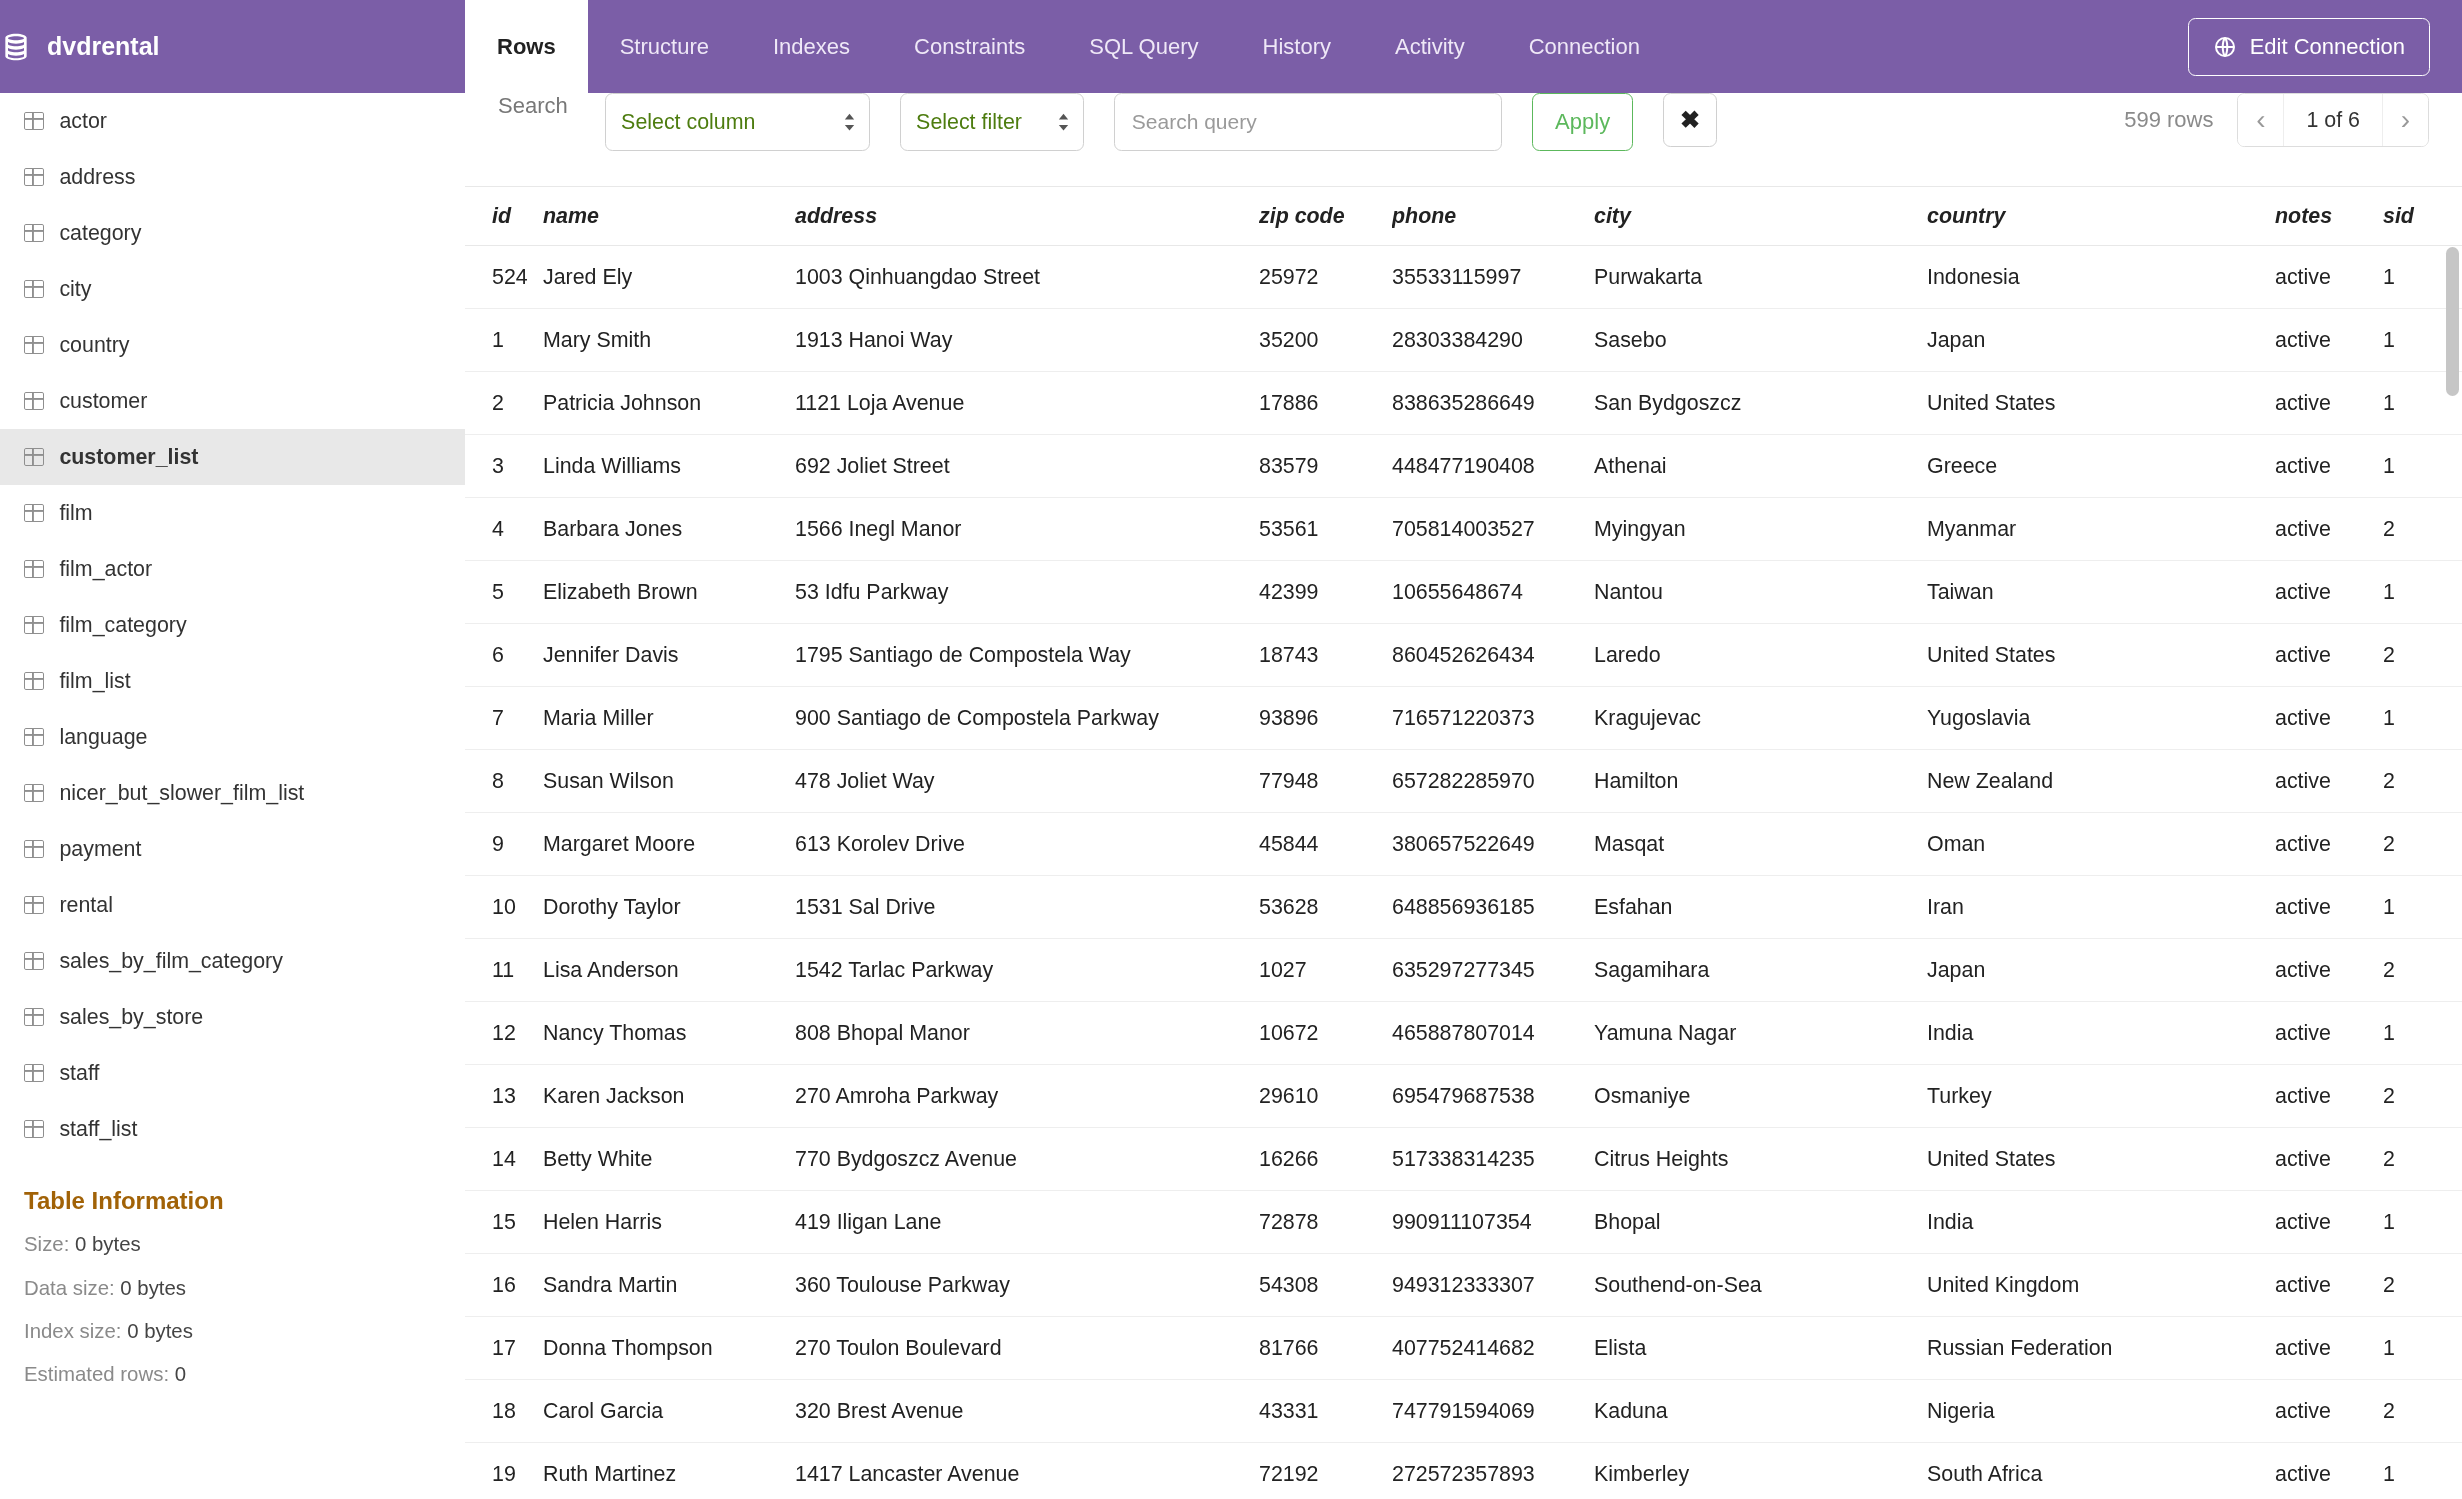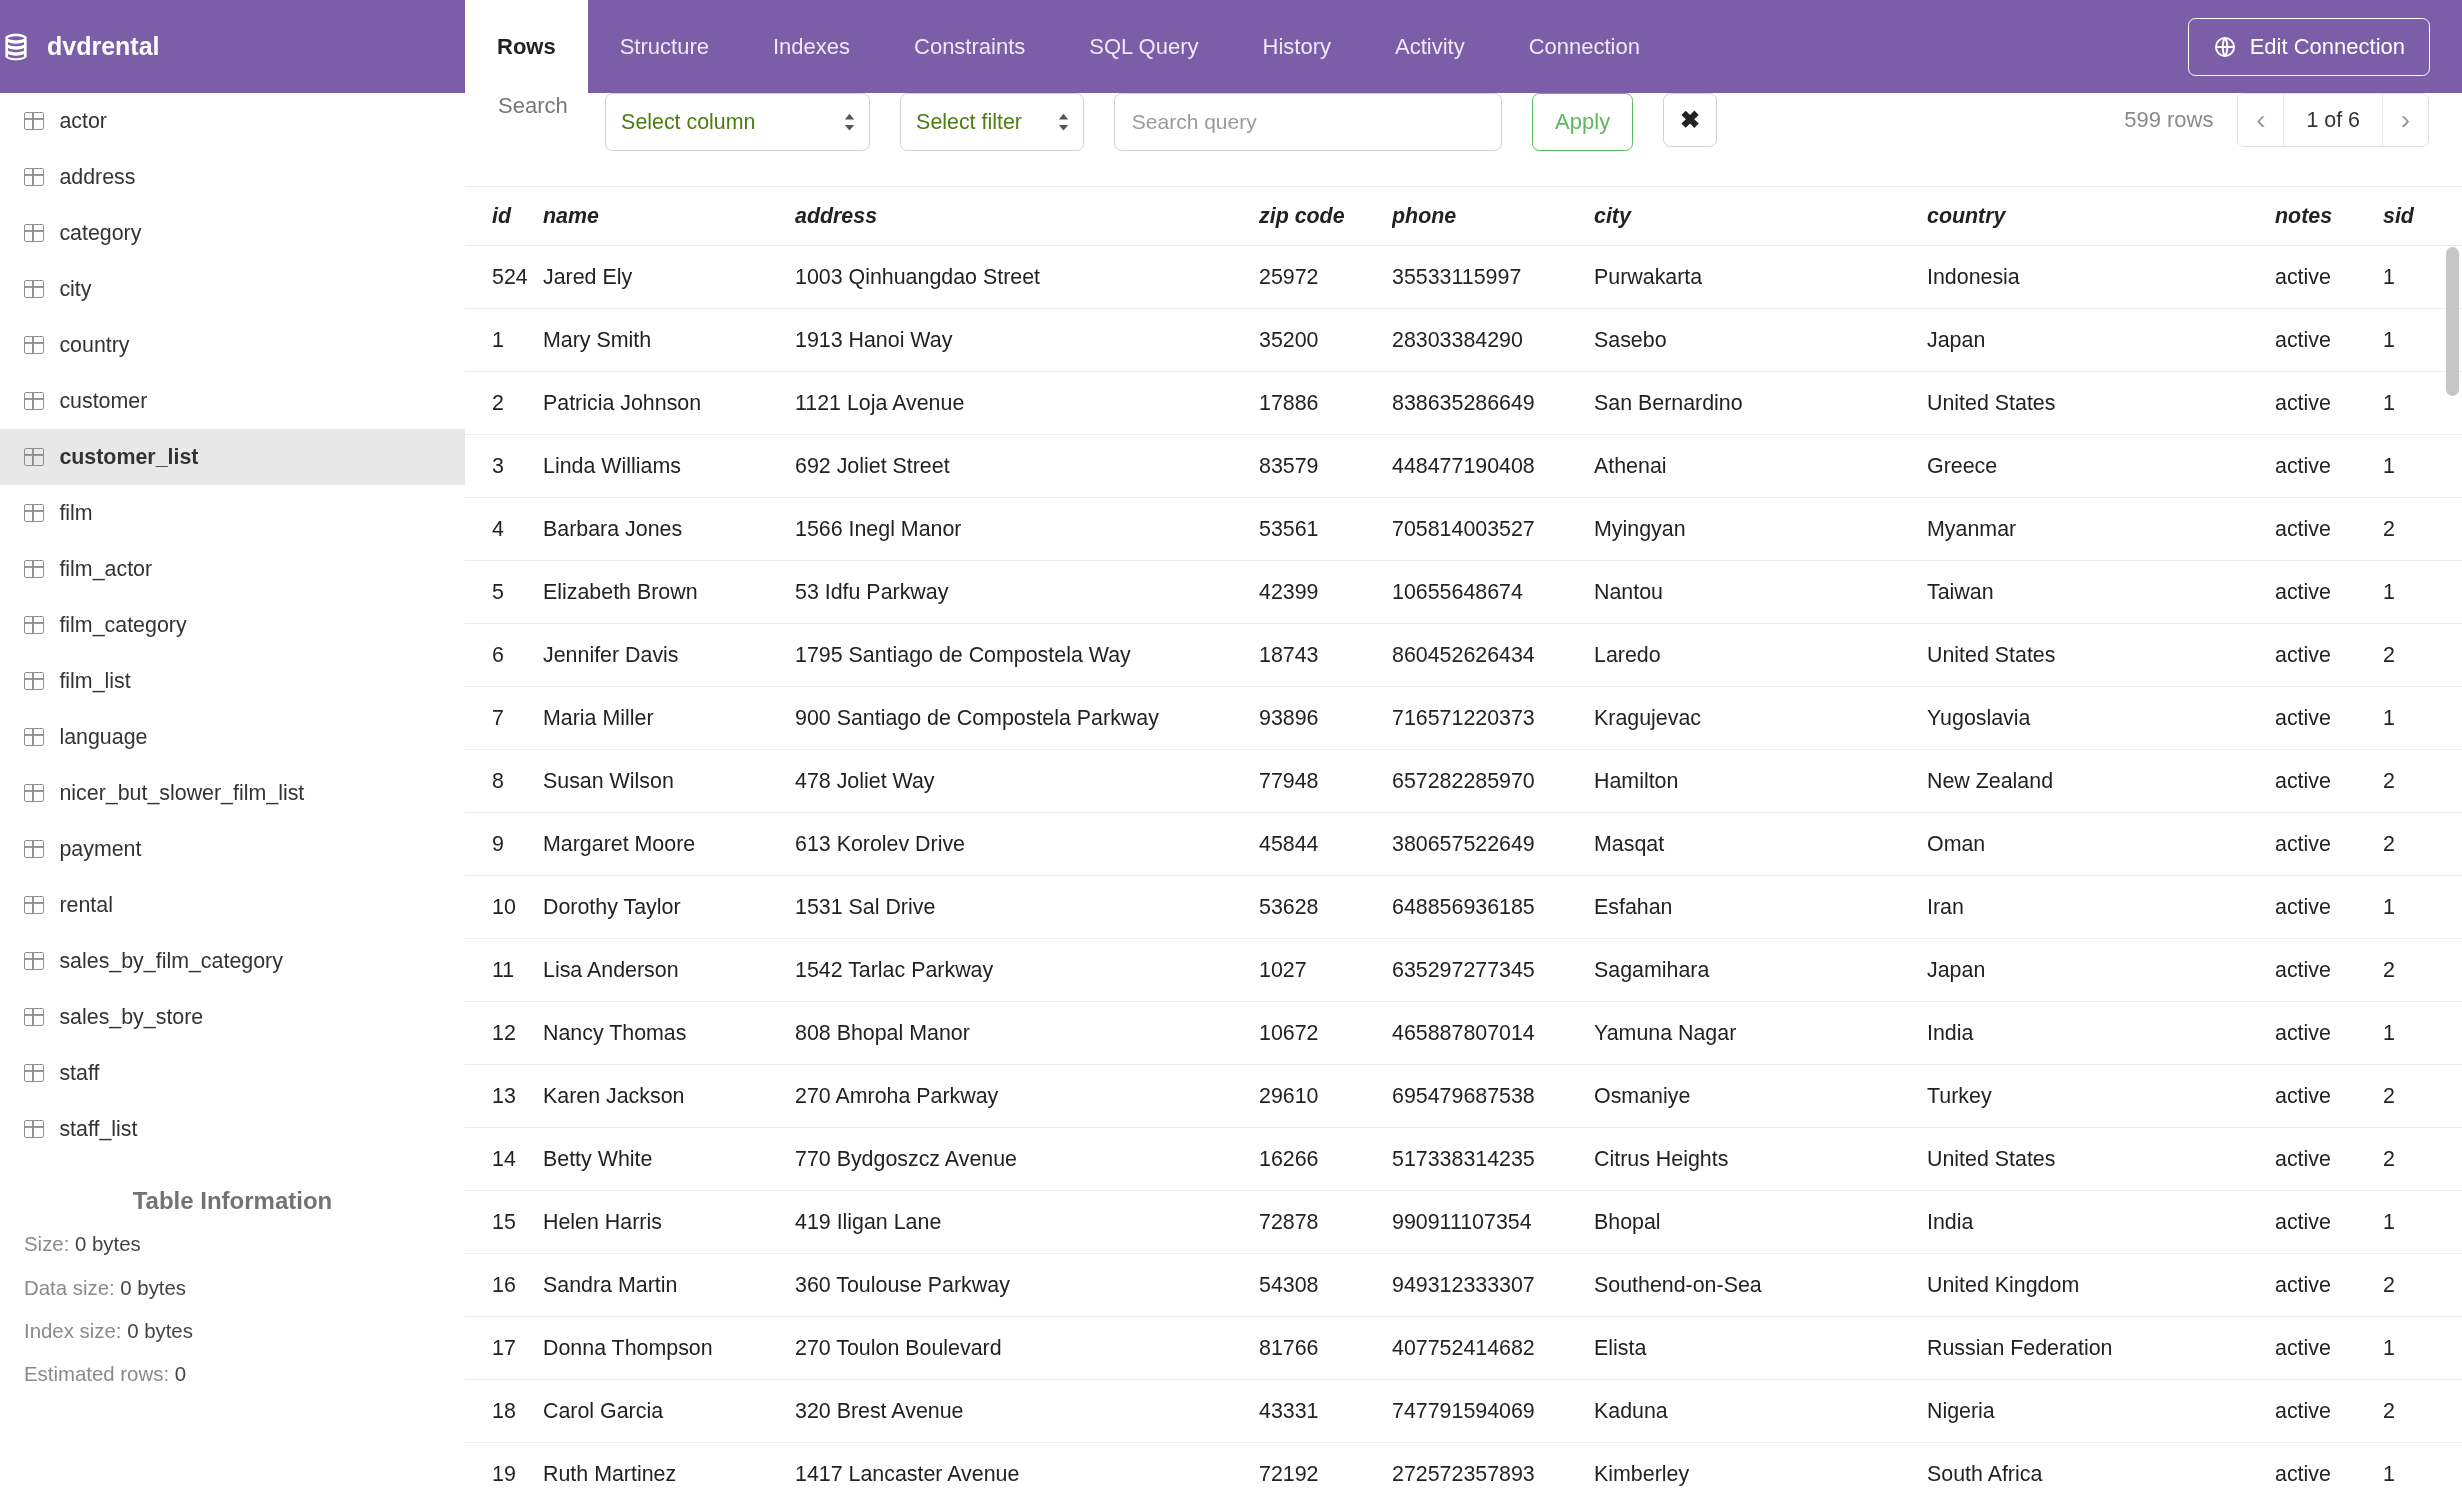--- a/index.html
+++ b/index.html
@@ -41,21 +41,21 @@
   .side-item{display:flex;align-items:center;gap:15px;height:56px;padding-left:24px;font-size:21.4px;color:#333;cursor:pointer;}
   .side-item.selected{background:var(--selected-bg);font-weight:bold;}
   .tbl-icon{
     width:20.4px;height:17.7px;flex-shrink:0;
     border:1.9px solid #8F8F8F;border-radius:1.9px;
     background:
       linear-gradient(#8F8F8F,#8F8F8F) 0 4.6px / 100% 1.9px no-repeat,
       linear-gradient(#8F8F8F,#8F8F8F) 7.4px 0 / 1.9px 100% no-repeat;
   }
   .table-info{padding:9.3px 24px 0;}
-  .ti-title{font-size:24px;font-weight:bold;color:#737373;margin:20.4px 0 18.6px;text-align:center;}
+  .ti-title{font-size:24px;font-weight:bold;color:#a16207;margin:20.4px 0 18.6px;}
   .ti-row{font-size:20.4px;color:var(--muted);margin:0 0 20.4px;}
   .ti-value{color:#444;}
 
   
   .main{flex:1;display:flex;flex-direction:column;min-width:0;position:relative;}
   .toolbar{height:93px;display:flex;align-items:flex-start;padding:0 33px;gap:30px;flex-shrink:0;}
   .search-label{color:#777;font-size:22px;margin-right:7.4px;}
   .select{
     height:58px;border:1.9px solid var(--border);border-radius:7.4px;background:#fff;
     display:flex;align-items:center;justify-content:space-between;
@@ -350,21 +350,21 @@
                 <td>Japan</td>
                 <td>active</td>
                 <td>1</td>
               </tr>
               <tr>
                 <td>2</td>
                 <td>Patricia Johnson</td>
                 <td>1121 Loja Avenue</td>
                 <td>17886</td>
                 <td>838635286649</td>
-                <td>San Bernardino</td>
+                <td>San Bydgoszcz</td>
                 <td>United States</td>
                 <td>active</td>
                 <td>1</td>
               </tr>
               <tr>
                 <td>3</td>
                 <td>Linda Williams</td>
                 <td>692 Joliet Street</td>
                 <td>83579</td>
                 <td>448477190408</td>

